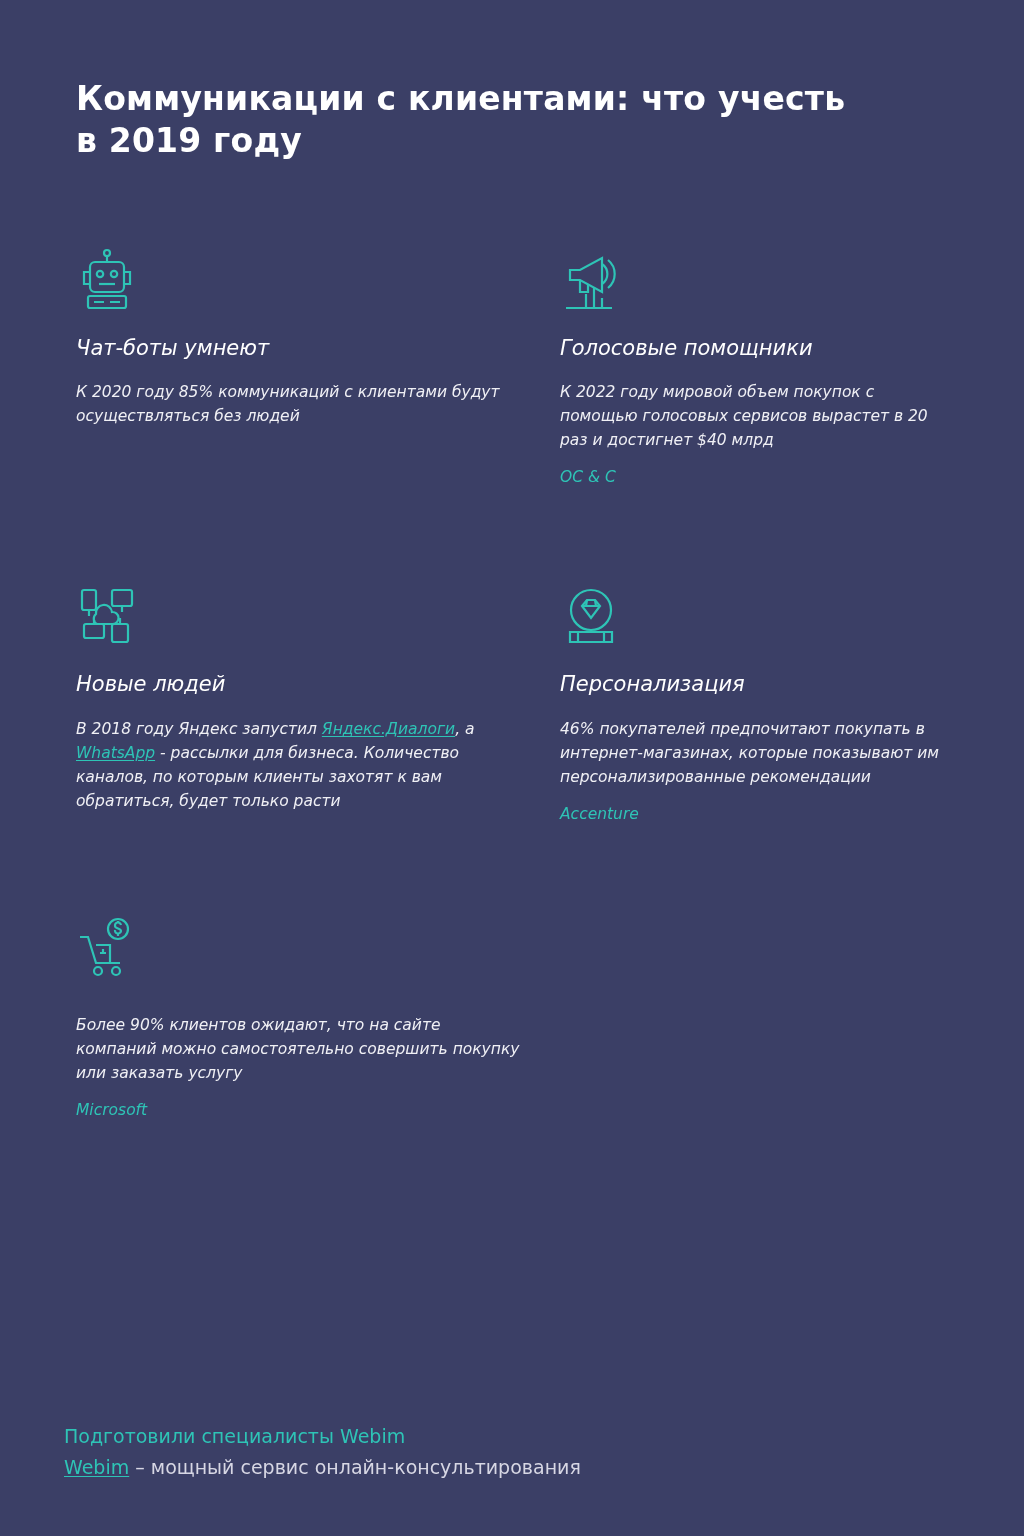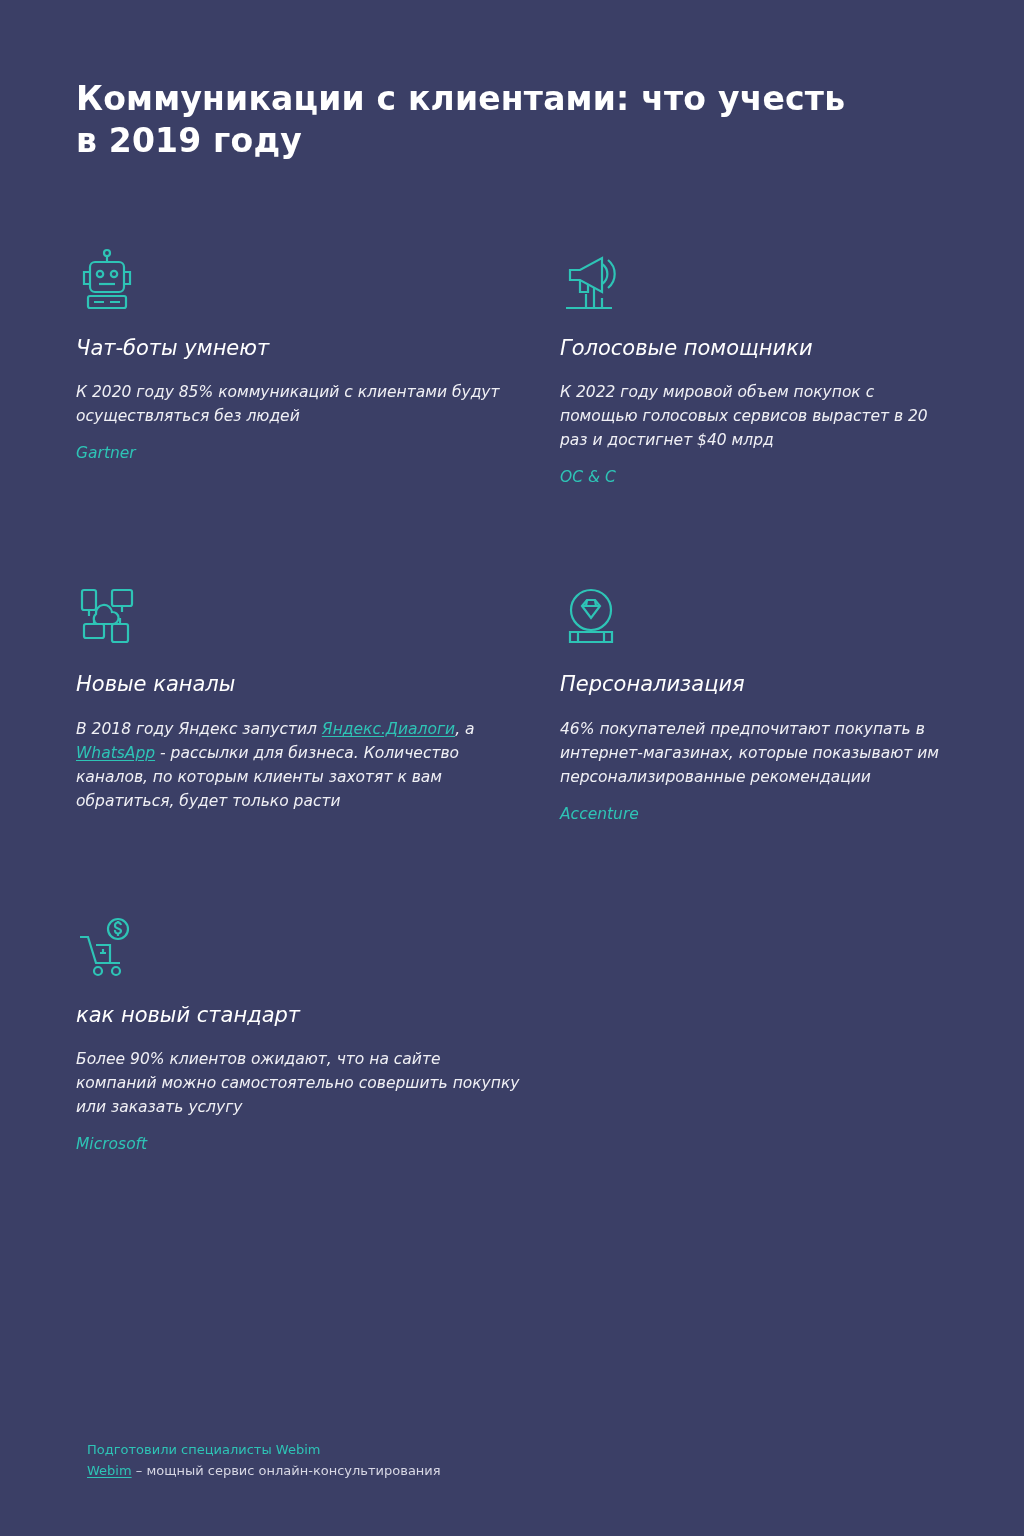--- a/index.html
+++ b/index.html
@@ -81,23 +81,23 @@
   }
   .linkish {
     color: #2ec4b6;
     text-decoration: underline;
     text-underline-offset: 2px;
   }
   .spacer-1 { height: 98px; }
   .spacer-2 { height: 86px; }
   .footer {
     position: absolute;
-    left: 87px;
+    left: 64px;
     bottom: 54px;
-    font-size: 13px;
+    font-size: 19px;
     line-height: 1.6;
     color: #2ec4b6;
   }
   .footer .line2 {
     color: #d7d7e4;
     text-align: right;
   }
   .footer .webim-link {
     color: #2ec4b6;
     text-decoration: underline;
@@ -125,21 +125,20 @@
             <path d="M31 14 v-7"></path>
             <circle cx="31" cy="5" r="3"></circle>
             <path d="M14 24 h-6 v12 h6"></path>
             <path d="M48 24 h6 v12 h-6"></path>
             <rect x="12" y="48" width="38" height="12" rx="2"></rect>
             <path d="M18 54 h10 M34 54 h10"></path>
           </svg>
         </span>
         <div class="card-title">Чат-боты умнеют</div>
         <div class="card-body">К 2020 году 85% коммуникаций с клиентами будут осуществляться без людей</div>
-        <div class="source">Gartner</div>
       </div>
 
       <div class="cell right">
         <span class="icon-wrap">
           <svg width="62" height="66" viewBox="0 0 62 66" fill="none" stroke="#2ec4b6" stroke-width="2.2">
             <path d="M10 22 h10 l22 -12 v34 l-22 -12 h-10 z"></path>
             <path d="M42 16 a12 12 0 0 1 0 20"></path>
             <path d="M48 12 a18 18 0 0 1 0 28"></path>
             <path d="M20 32 v12 h8 v-8"></path>
             <path d="M8 60 h12 M26 60 v-14 M34 60 v-20 M42 60 v-10"></path>
@@ -161,21 +160,21 @@
         <span class="icon-wrap">
           <svg width="62" height="66" viewBox="0 0 62 66" fill="none" stroke="#2ec4b6" stroke-width="2.2">
             <rect x="6" y="6" width="14" height="20" rx="2"></rect>
             <rect x="36" y="6" width="20" height="16" rx="2"></rect>
             <rect x="36" y="40" width="16" height="18" rx="2"></rect>
             <rect x="8" y="40" width="20" height="14" rx="2"></rect>
             <path d="M20 30 a8 8 0 0 1 16 -2 a6 6 0 0 1 1 12 h-16 a6 6 0 0 1 -1 -10 z"></path>
             <path d="M13 26 v6 M46 22 v6 M44 40 v-6 M18 40 v-4"></path>
           </svg>
         </span>
-        <div class="card-title">Новые каналы</div>
+        <div class="card-title">Новые людей</div>
         <div class="card-body">
           <span>В 2018 году Яндекс запустил </span><a class="linkish" href="#">Яндекс.Диалоги</a><span>, а </span><a class="linkish" href="#">WhatsApp</a><span> - рассылки для бизнеса. Количество  каналов, по которым клиенты захотят к вам обратиться, будет только расти</span>
         </div>
         <div class="source"></div>
       </div>
 
       <div class="cell right">
         <span class="icon-wrap">
           <svg width="62" height="66" viewBox="0 0 62 66" fill="none" stroke="#2ec4b6" stroke-width="2.2">
             <circle cx="31" cy="26" r="20"></circle>
@@ -203,21 +202,20 @@
             <path d="M45 10 a3 3 0 0 0 -6 1 c0 3 6 2 6 5 a3 3 0 0 1 -6 -1"></path>
             <path d="M42 6 v2 M42 19 v2"></path>
             <path d="M4 22 h8 l8 26 h24"></path>
             <path d="M20 30 h14 v18 h-14"></path>
             <path d="M27 34 v4 M24 38 h6"></path>
             <circle cx="22" cy="56" r="4"></circle>
             <circle cx="40" cy="56" r="4"></circle>
           </svg>
         </span>
         <div class="card-title">
-          <div>как новый стандарт</div>
         </div>
         <div class="card-body">Более 90% клиентов ожидают, что на сайте компаний можно самостоятельно совершить покупку или заказать услугу</div>
         <div class="source">Microsoft</div>
       </div>
 
       <div class="cell right"></div>
 
     </div>
 
   </div>

